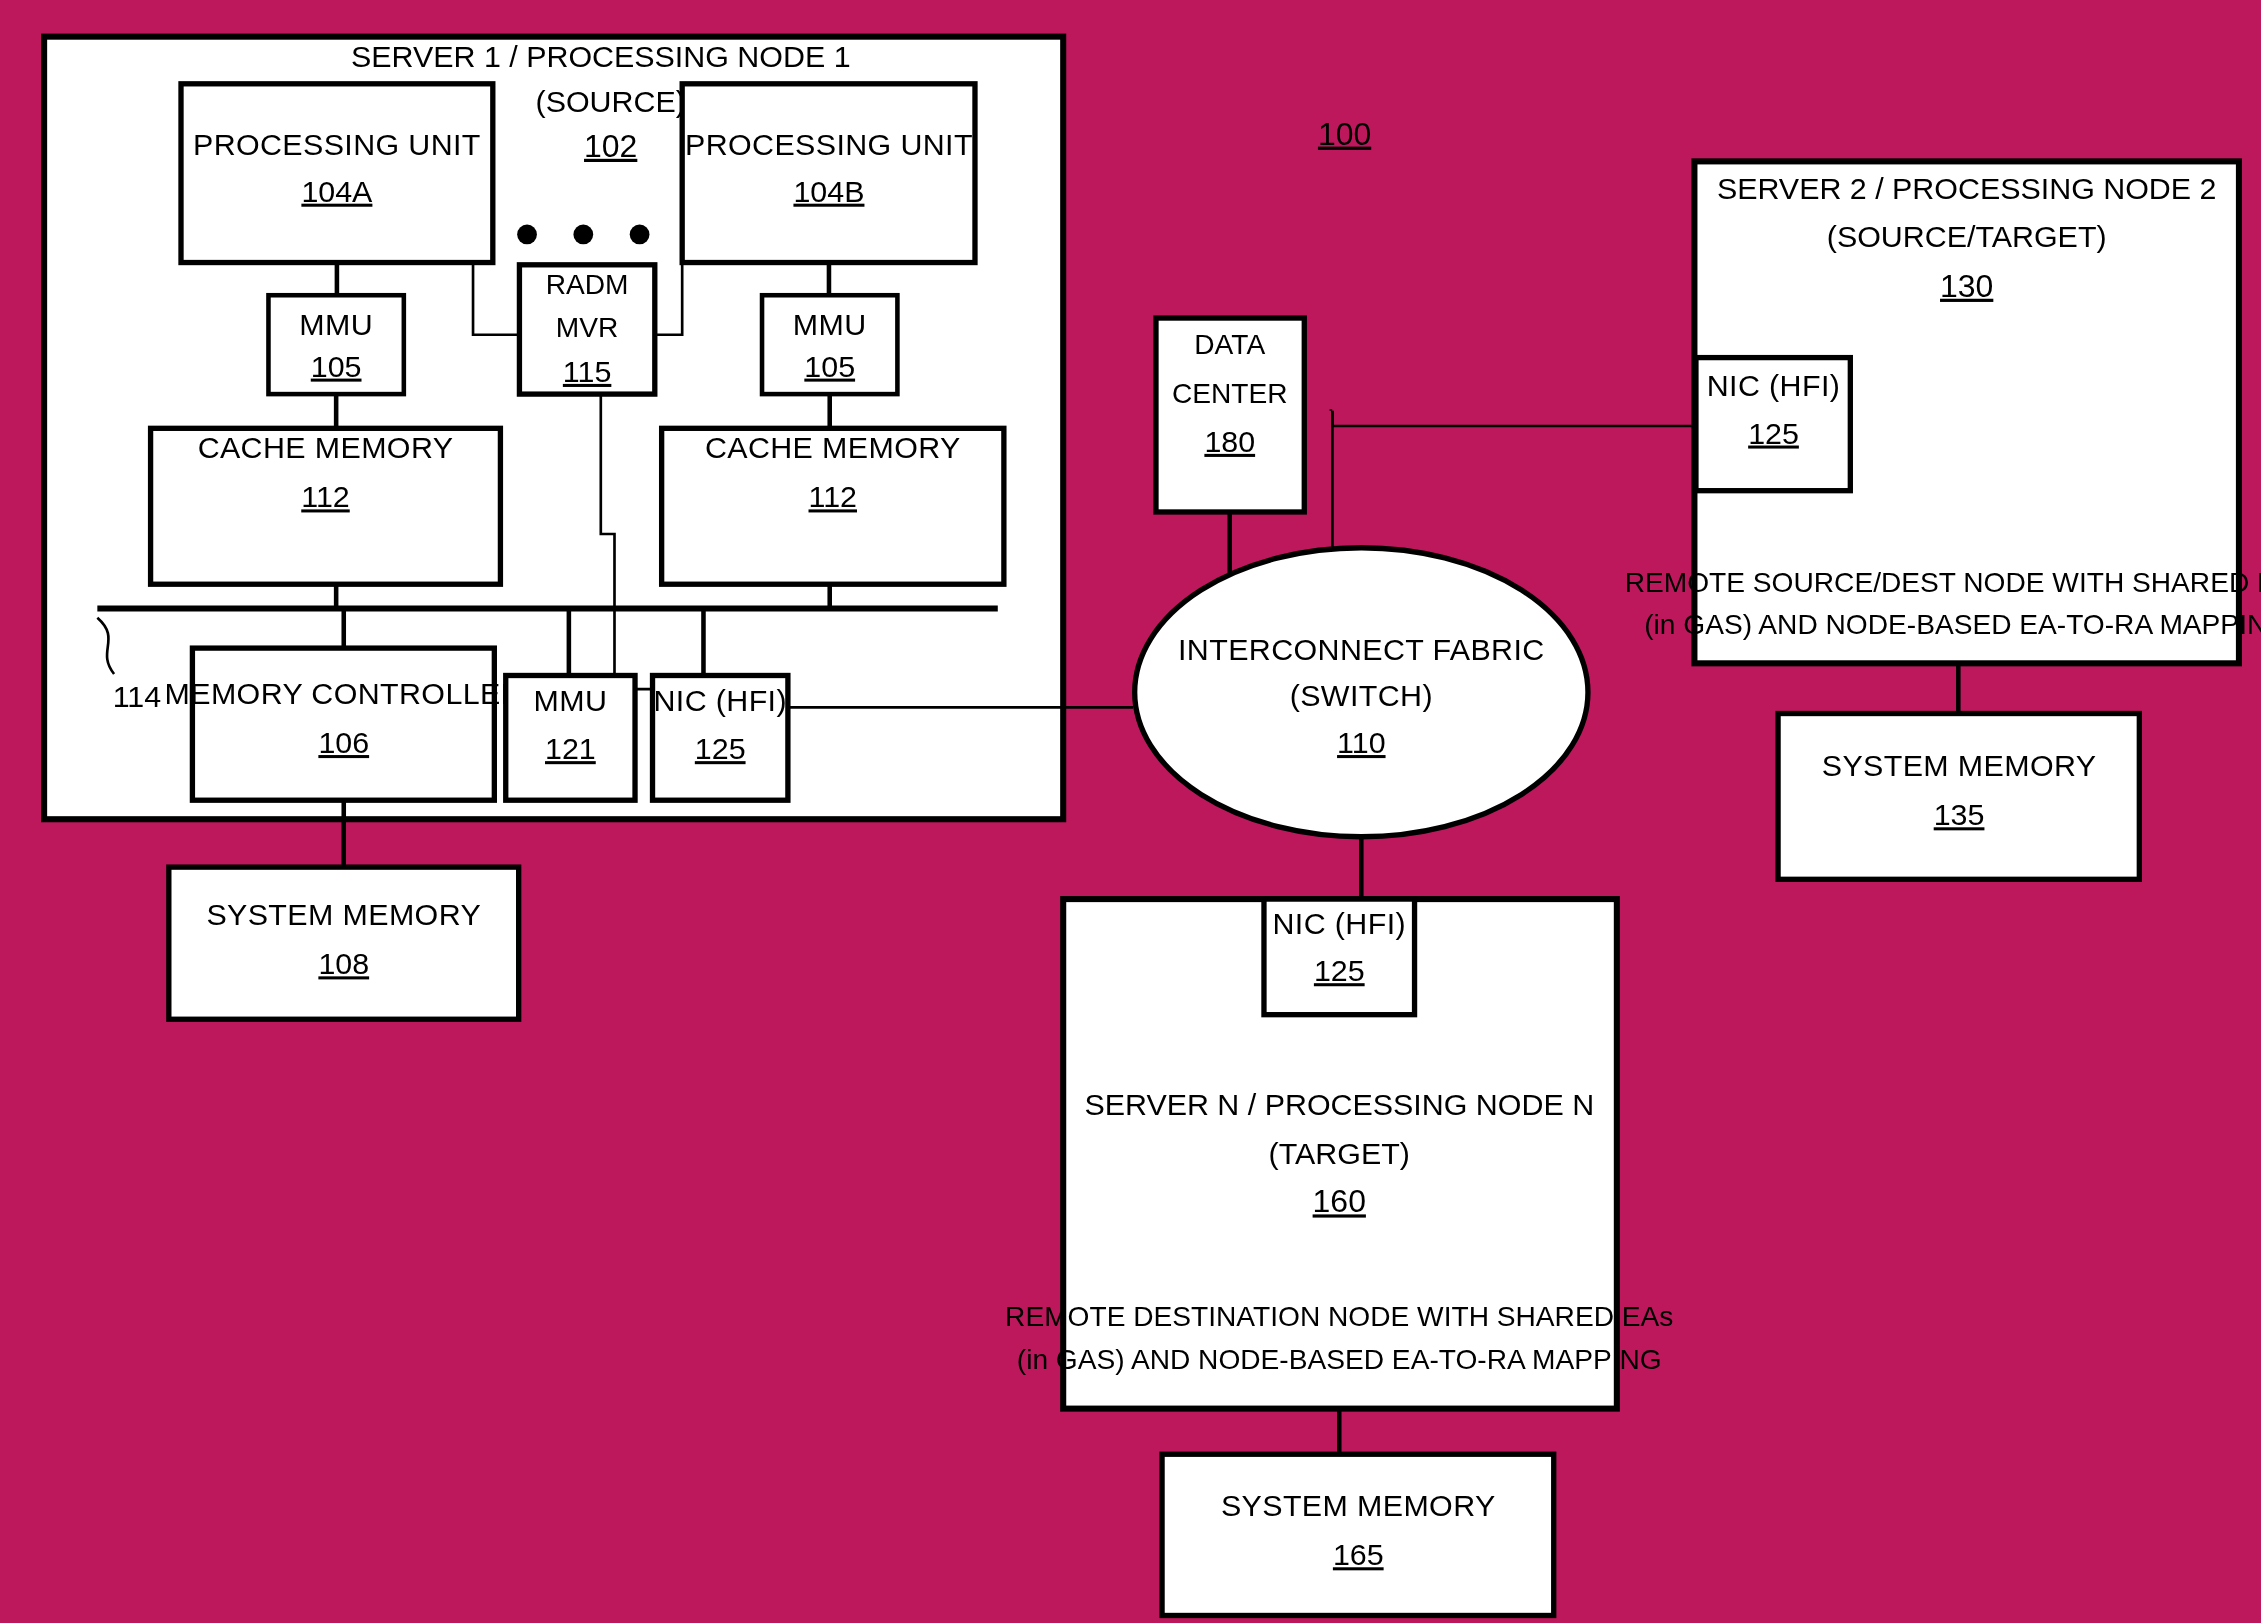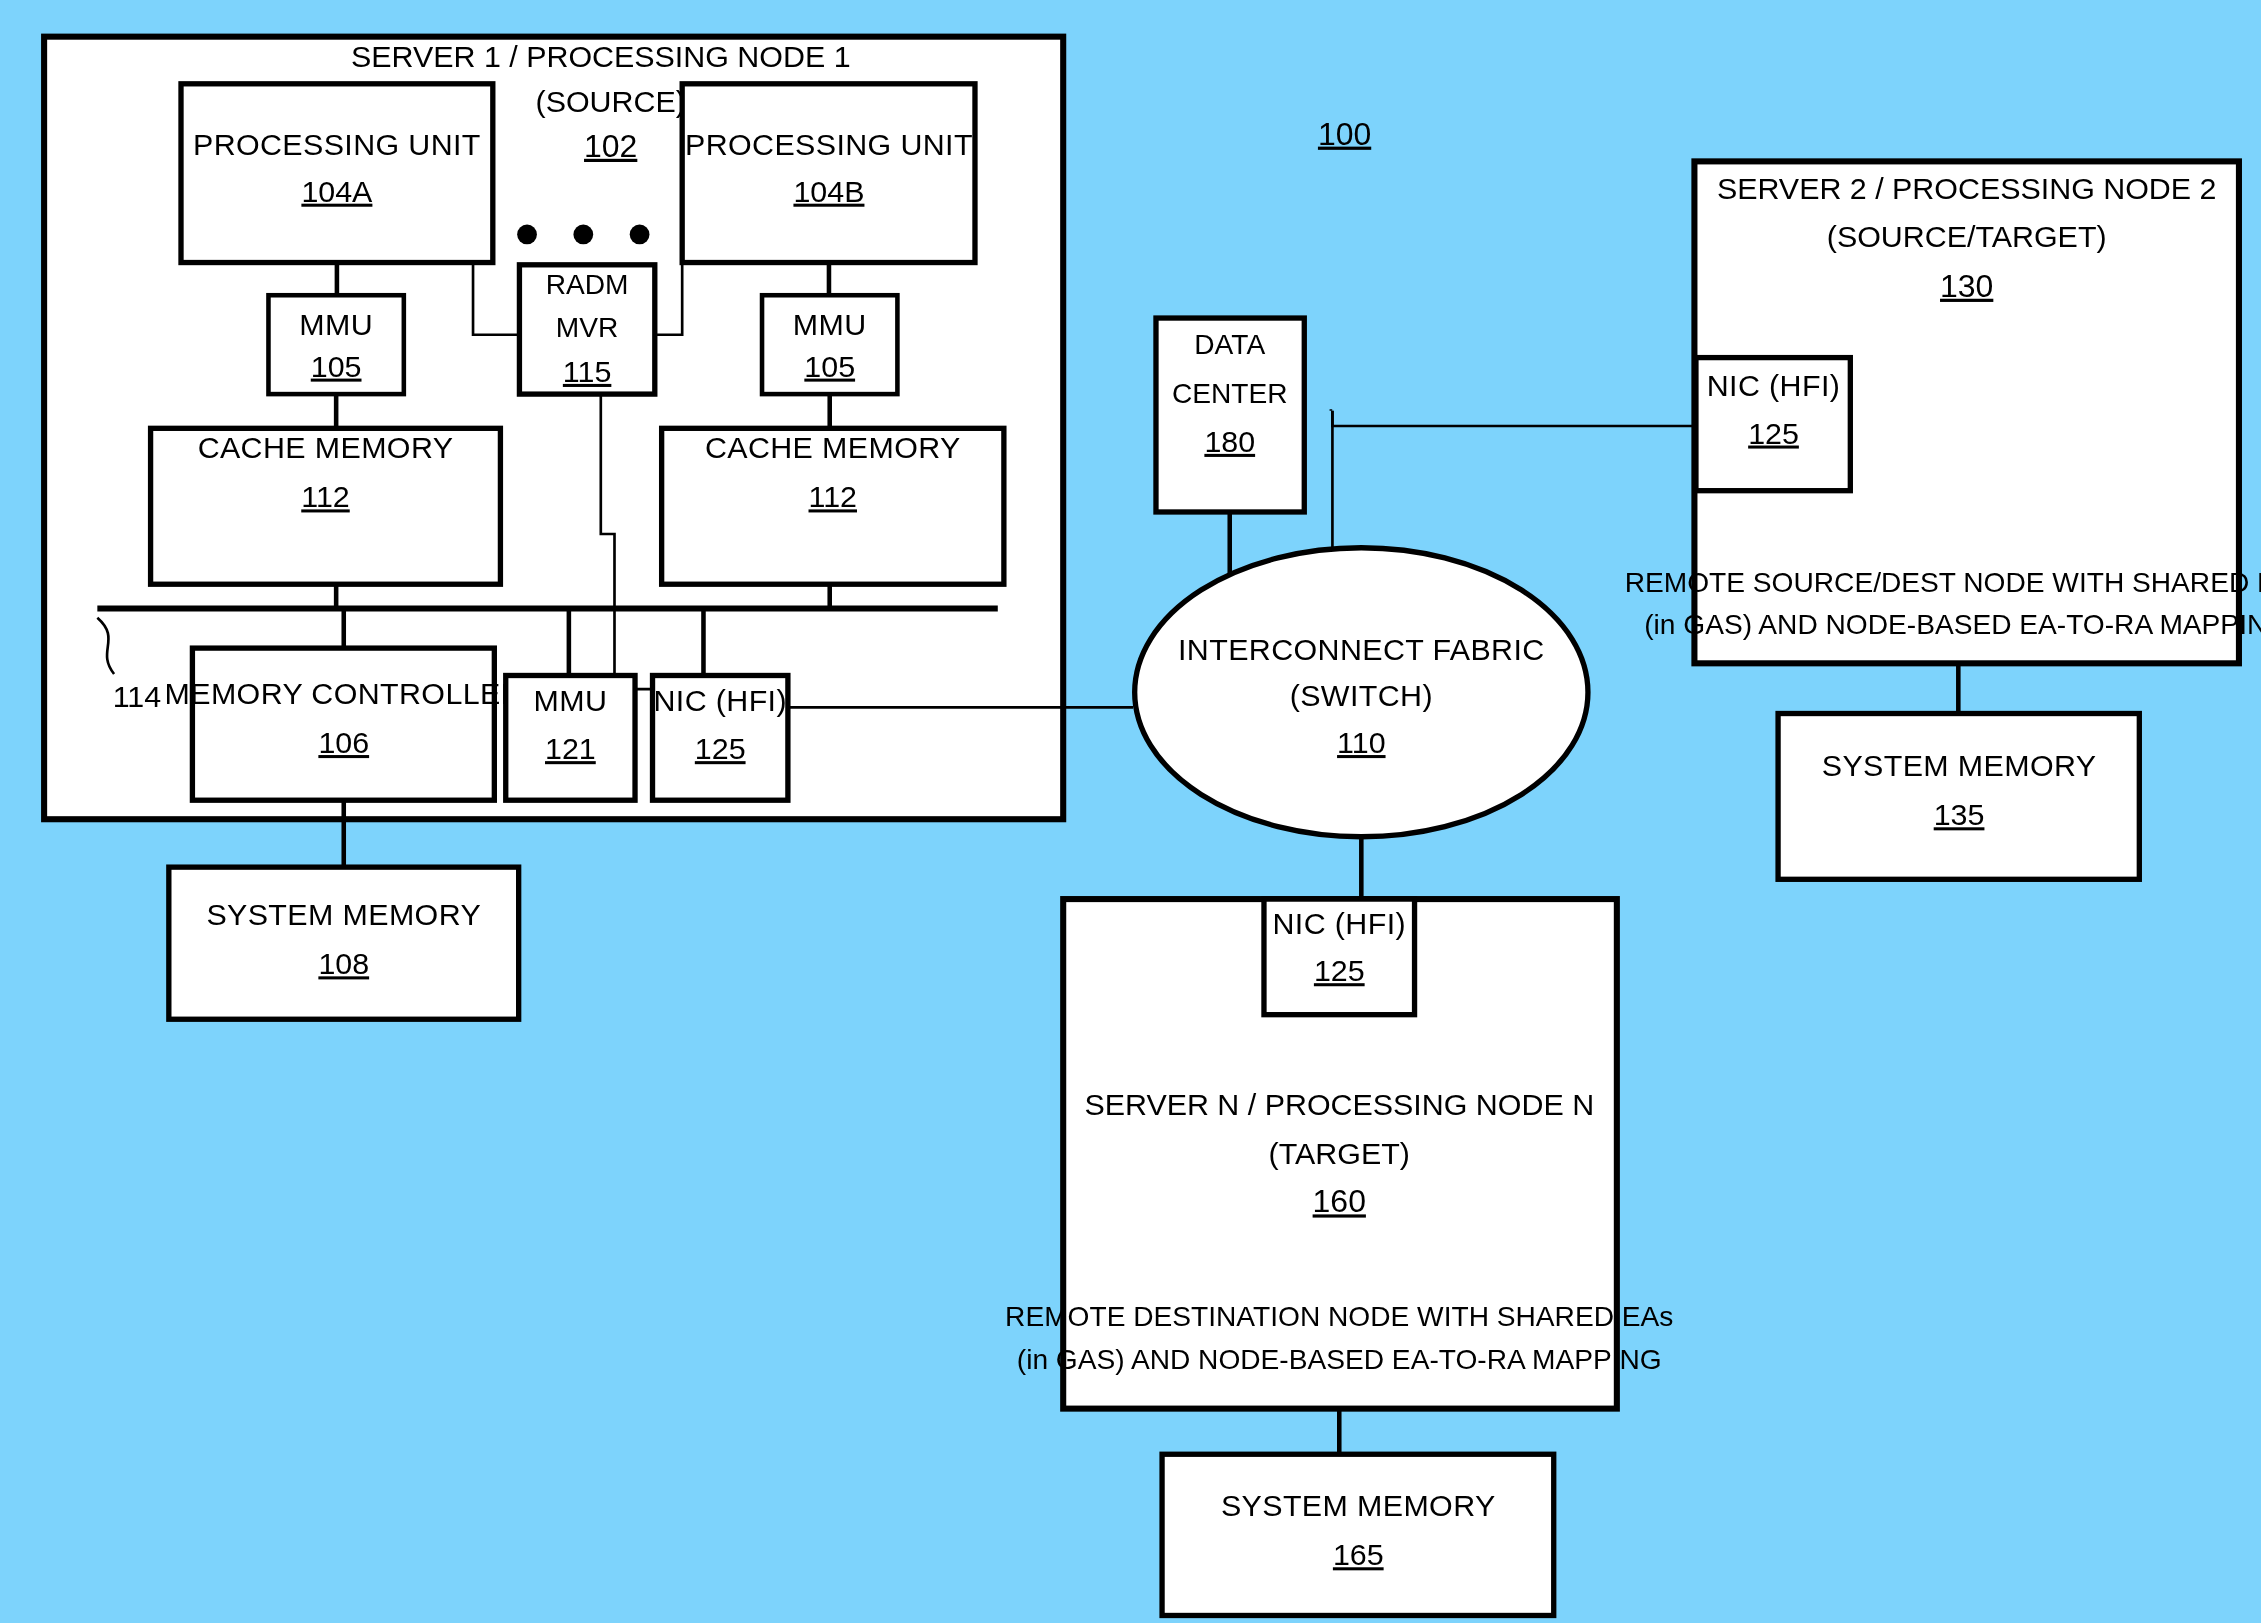--- a/index.html
+++ b/index.html
@@ -4,21 +4,21 @@
 <style>
   html, body {
     margin: 0;
     padding: 0;
     background: #ffffff;
   }
   #root {
     position: relative;
     width: 2261px;
     height: 1624px;
-    background: #7dd3fc;
+    background: #be185d;
     font-family: "Liberation Sans", sans-serif;
     overflow: hidden;
   }
   svg.diagram {
     position: absolute;
     left: 0;
     top: 0;
     width: 2261px;
     height: 1624px;
   }

